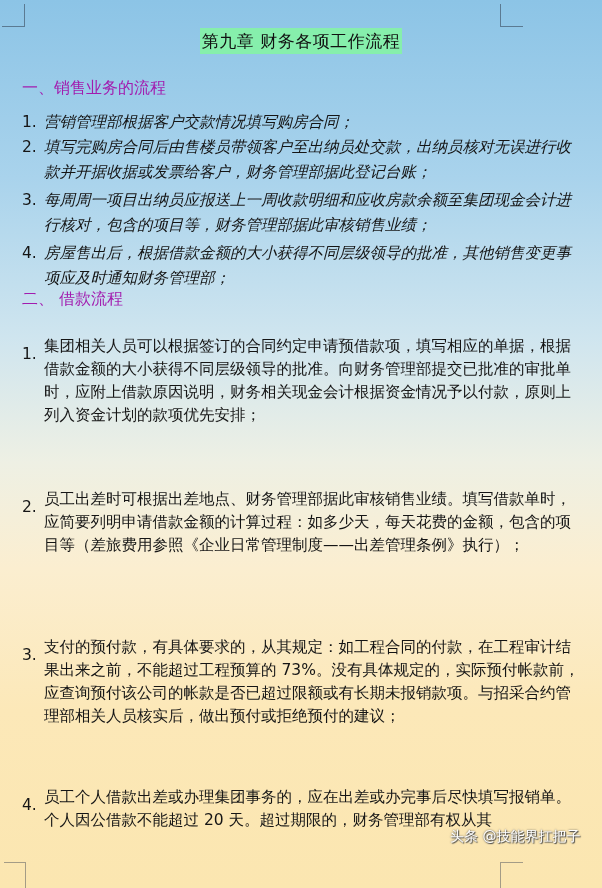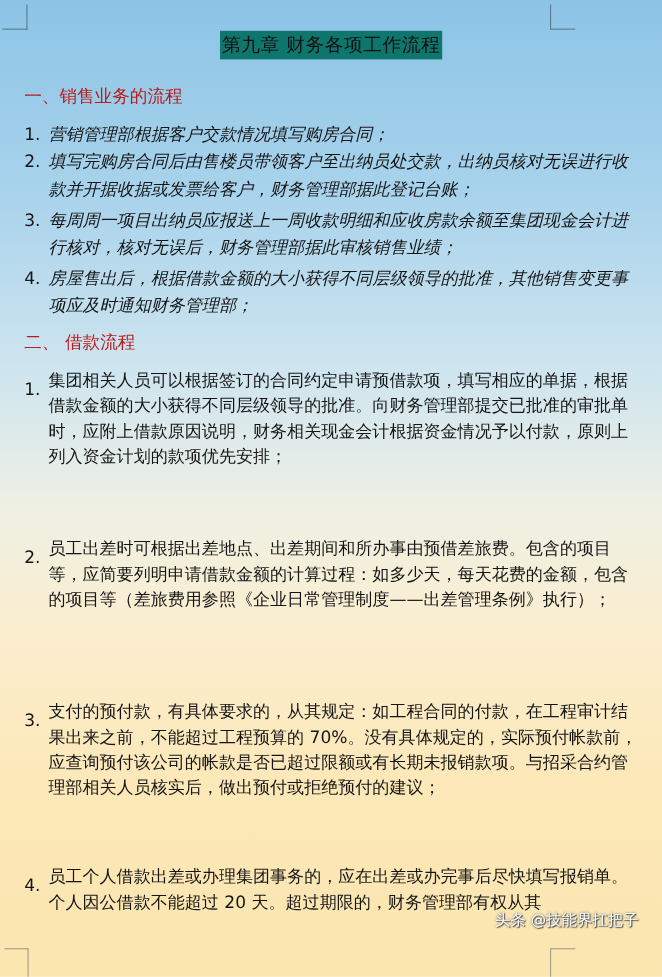--- a/index.html
+++ b/index.html
@@ -10,25 +10,25 @@
       background: linear-gradient(180deg, #8cc4e6 0%, #a9d3ec 20%, #cfe5ef 38%, #eef0e4 52%, #fbeed0 64%, #fce8b8 80%, #fbe6b0 100%);
     }
     .corner { position: absolute; width: 22px; height: 22px; }
     .corner.tl { left: 2px; top: 4px; border-right: 1px solid #5b7a92; border-bottom: 1px solid #5b7a92; }
     .corner.tr { left: 500px; top: 4px; border-left: 1px solid #5b7a92; border-bottom: 1px solid #5b7a92; }
     .corner.bl { left: 4px; top: 862px; border-right: 1px solid #a49c86; border-top: 1px solid #a49c86; width: 21px; height: 40px; }
     .corner.br { left: 500px; top: 862px; border-left: 1px solid #a49c86; border-top: 1px solid #a49c86; height: 40px; }
 
     .title-wrap { position: absolute; top: 28px; left: 0; width: 602px; text-align: center; }
     .title {
-      display: inline-block; background: #0f766e; color: #111;
+      display: inline-block; background: #86efac; color: #111;
       font-size: 17px; line-height: 26px; padding: 0 2px; letter-spacing: 0.5px;
     }
     .heading {
-      position: absolute; left: 22px; font-size: 16px; line-height: 22px; color: #b91c1c;
+      position: absolute; left: 22px; font-size: 16px; line-height: 22px; color: #a21caf;
     }
     .item {
       position: absolute; left: 22px; width: 560px; font-size: 15.5px; color: #151515;
     }
     .item .num { position: absolute; left: 0; top: 0; }
     .item .txt { display: block; margin-left: 22px; }
     .sec1 .txt { line-height: 25px; font-style: italic; }
     .sec2 .txt { line-height: 23px; }
     .sec2 .num { line-height: 38.5px; }
     .sec1 .num { line-height: 25px; }
@@ -54,39 +54,39 @@
 <div class="item sec1" style="top:110px">
   <span class="num">1.</span>
   <span class="txt">营销管理部根据客户交款情况填写购房合同；</span>
 </div>
 <div class="item sec1" style="top:135px">
   <span class="num">2.</span>
   <span class="txt">填写完购房合同后由售楼员带领客户至出纳员处交款，出纳员核对无误进行收款并开据收据或发票给客户，财务管理部据此登记台账；</span>
 </div>
 <div class="item sec1" style="top:188px">
   <span class="num">3.</span>
-  <span class="txt">每周周一项目出纳员应报送上一周收款明细和应收房款余额至集团现金会计进行核对，核对无误后，财务管理部据此审核销售业绩；</span>
+  <span class="txt">每周周一项目出纳员应报送上一周收款明细和应收房款余额至集团现金会计进行核对，包含的项目等，财务管理部据此审核销售业绩；</span>
 </div>
 <div class="item sec1" style="top:241px">
   <span class="num">4.</span>
   <span class="txt">房屋售出后，根据借款金额的大小获得不同层级领导的批准，其他销售变更事项应及时通知财务管理部；</span>
 </div>
 
-<div class="heading" style="top:300px">二、  借款流程</div>
+<div class="heading" style="top:288px">二、  借款流程</div>
 
 <div class="item sec2" style="top:335px">
   <span class="num">1.</span>
   <span class="txt">集团相关人员可以根据签订的合同约定申请预借款项，填写相应的单据，根据借款金额的大小获得不同层级领导的批准。向财务管理部提交已批准的审批单时，应附上借款原因说明，财务相关现金会计根据资金情况予以付款，原则上列入资金计划的款项优先安排；</span>
 </div>
 <div class="item sec2" style="top:488px">
   <span class="num">2.</span>
-  <span class="txt">员工出差时可根据出差地点、出差期间和所办事由预借差旅费。包含的项目等，应简要列明申请借款金额的计算过程：如多少天，每天花费的金额，包含的项目等（差旅费用参照《企业日常管理制度——出差管理条例》执行）；</span>
+  <span class="txt">员工出差时可根据出差地点、财务管理部据此审核销售业绩。填写借款单时，应简要列明申请借款金额的计算过程：如多少天，每天花费的金额，包含的项目等（差旅费用参照《企业日常管理制度——出差管理条例》执行）；</span>
 </div>
 <div class="item sec2" style="top:636px">
   <span class="num">3.</span>
-  <span class="txt">支付的预付款，有具体要求的，从其规定：如工程合同的付款，在工程审计结果出来之前，不能超过工程预算的 70%。没有具体规定的，实际预付帐款前，应查询预付该公司的帐款是否已超过限额或有长期未报销款项。与招采合约管理部相关人员核实后，做出预付或拒绝预付的建议；</span>
+  <span class="txt">支付的预付款，有具体要求的，从其规定：如工程合同的付款，在工程审计结果出来之前，不能超过工程预算的 73%。没有具体规定的，实际预付帐款前，应查询预付该公司的帐款是否已超过限额或有长期未报销款项。与招采合约管理部相关人员核实后，做出预付或拒绝预付的建议；</span>
 </div>
 <div class="item sec2" style="top:786px">
   <span class="num">4.</span>
   <span class="txt">员工个人借款出差或办理集团事务的，应在出差或办完事后尽快填写报销单。个人因公借款不能超过 20 天。超过期限的，财务管理部有权从其</span>
 </div>
 
 <div class="watermark">头条 @技能界扛把子</div>
 
 </body></html>

